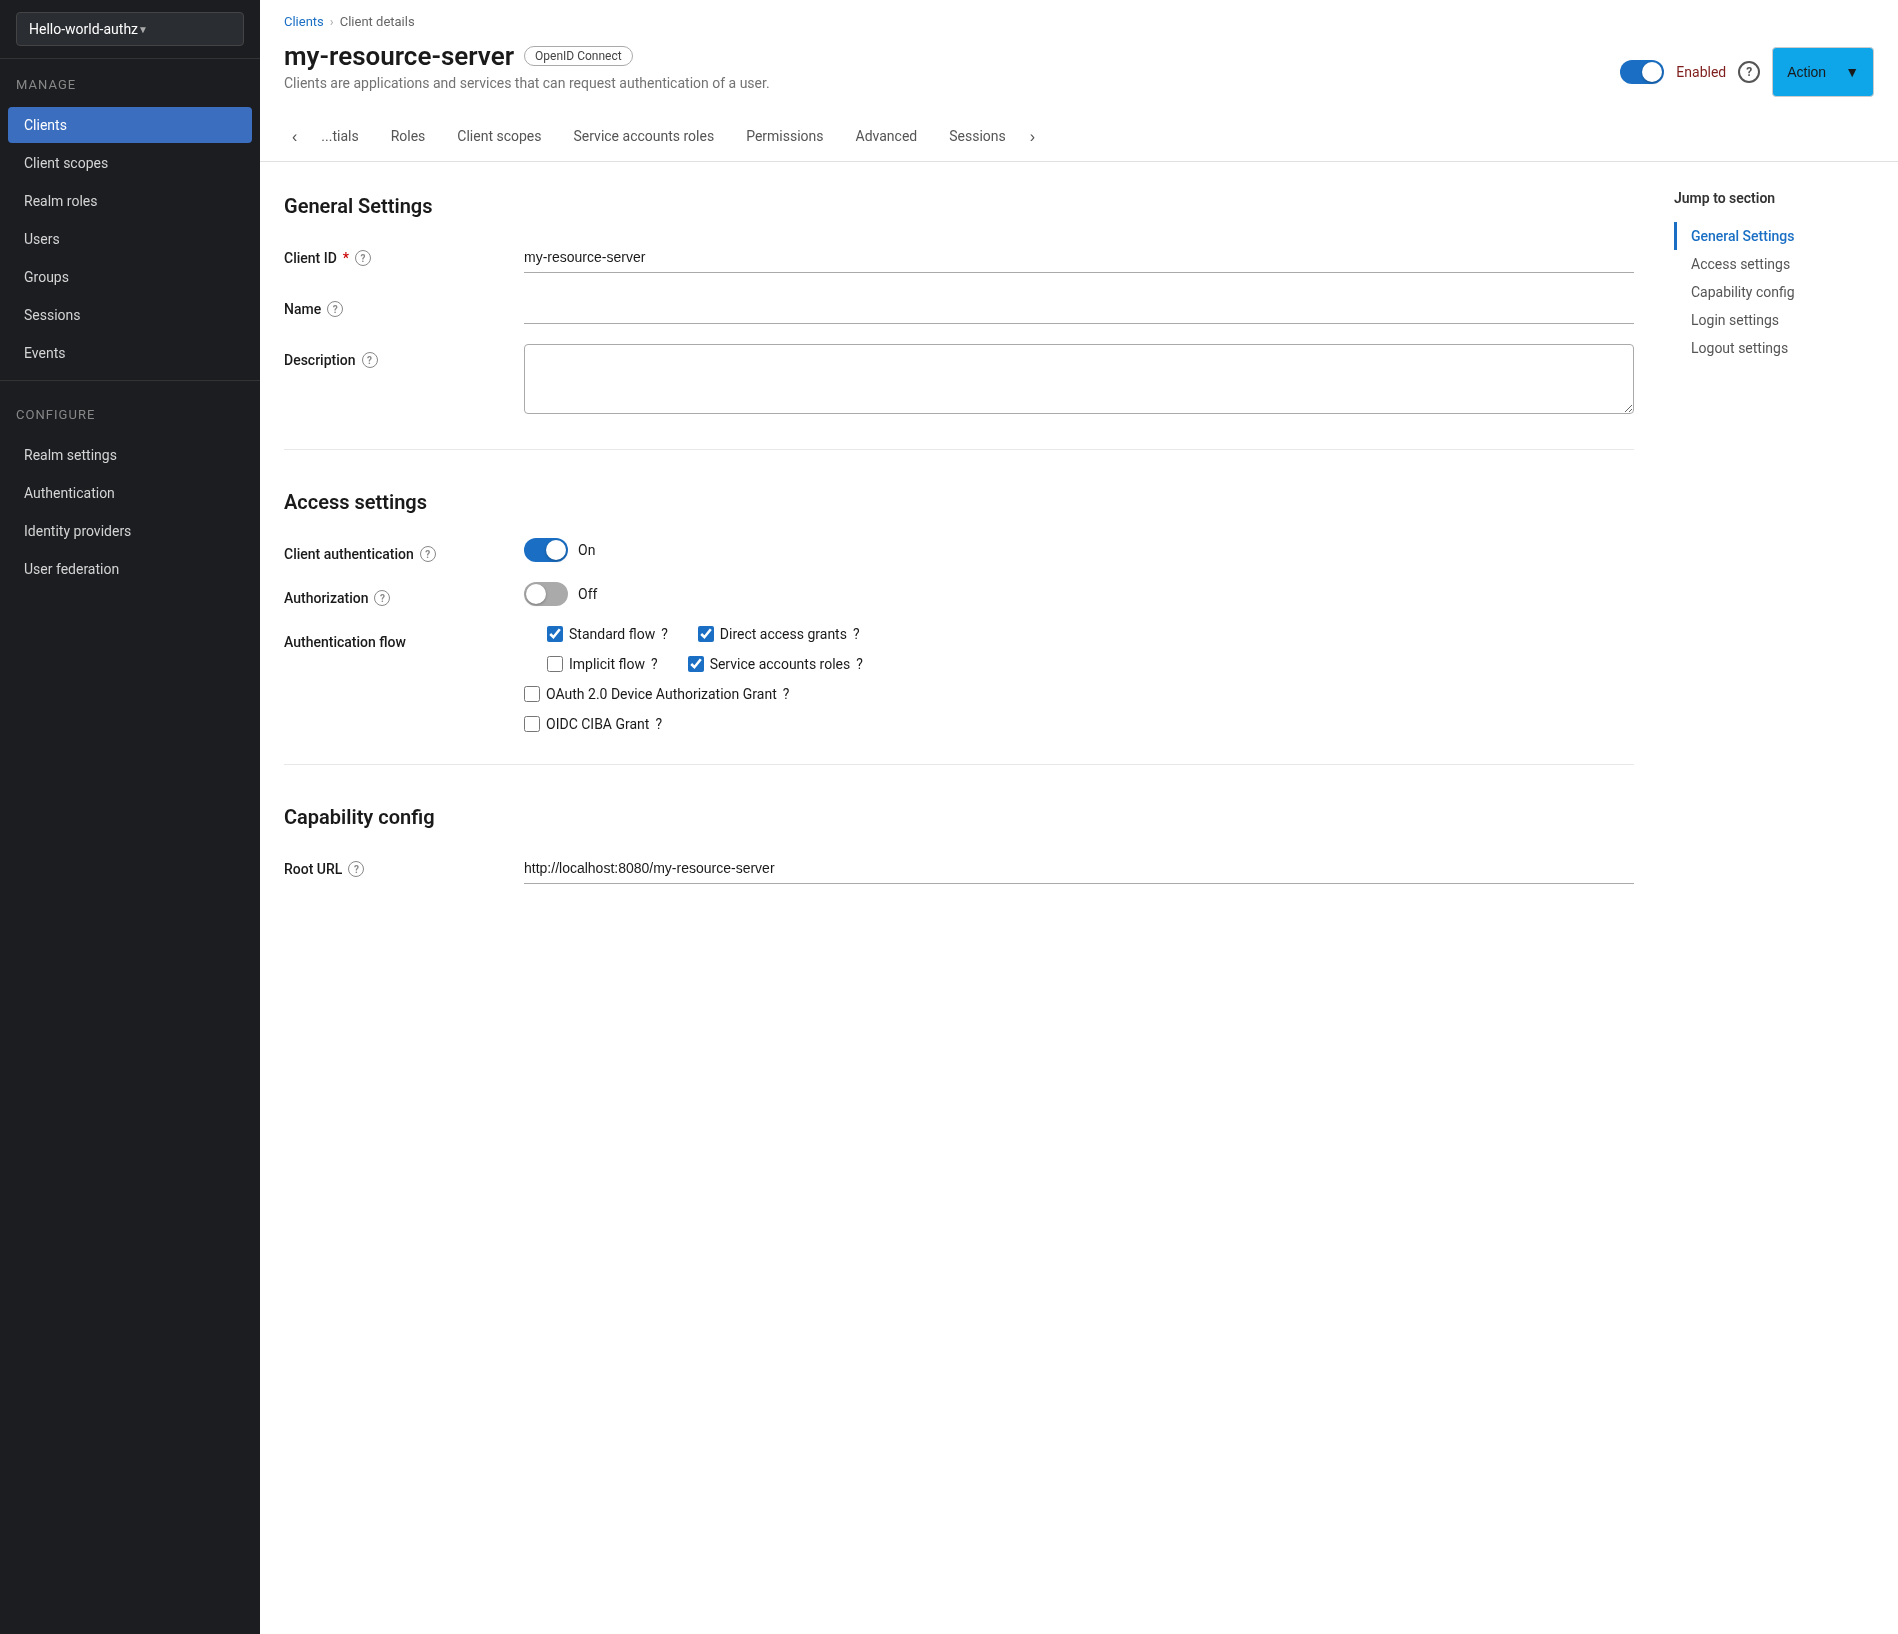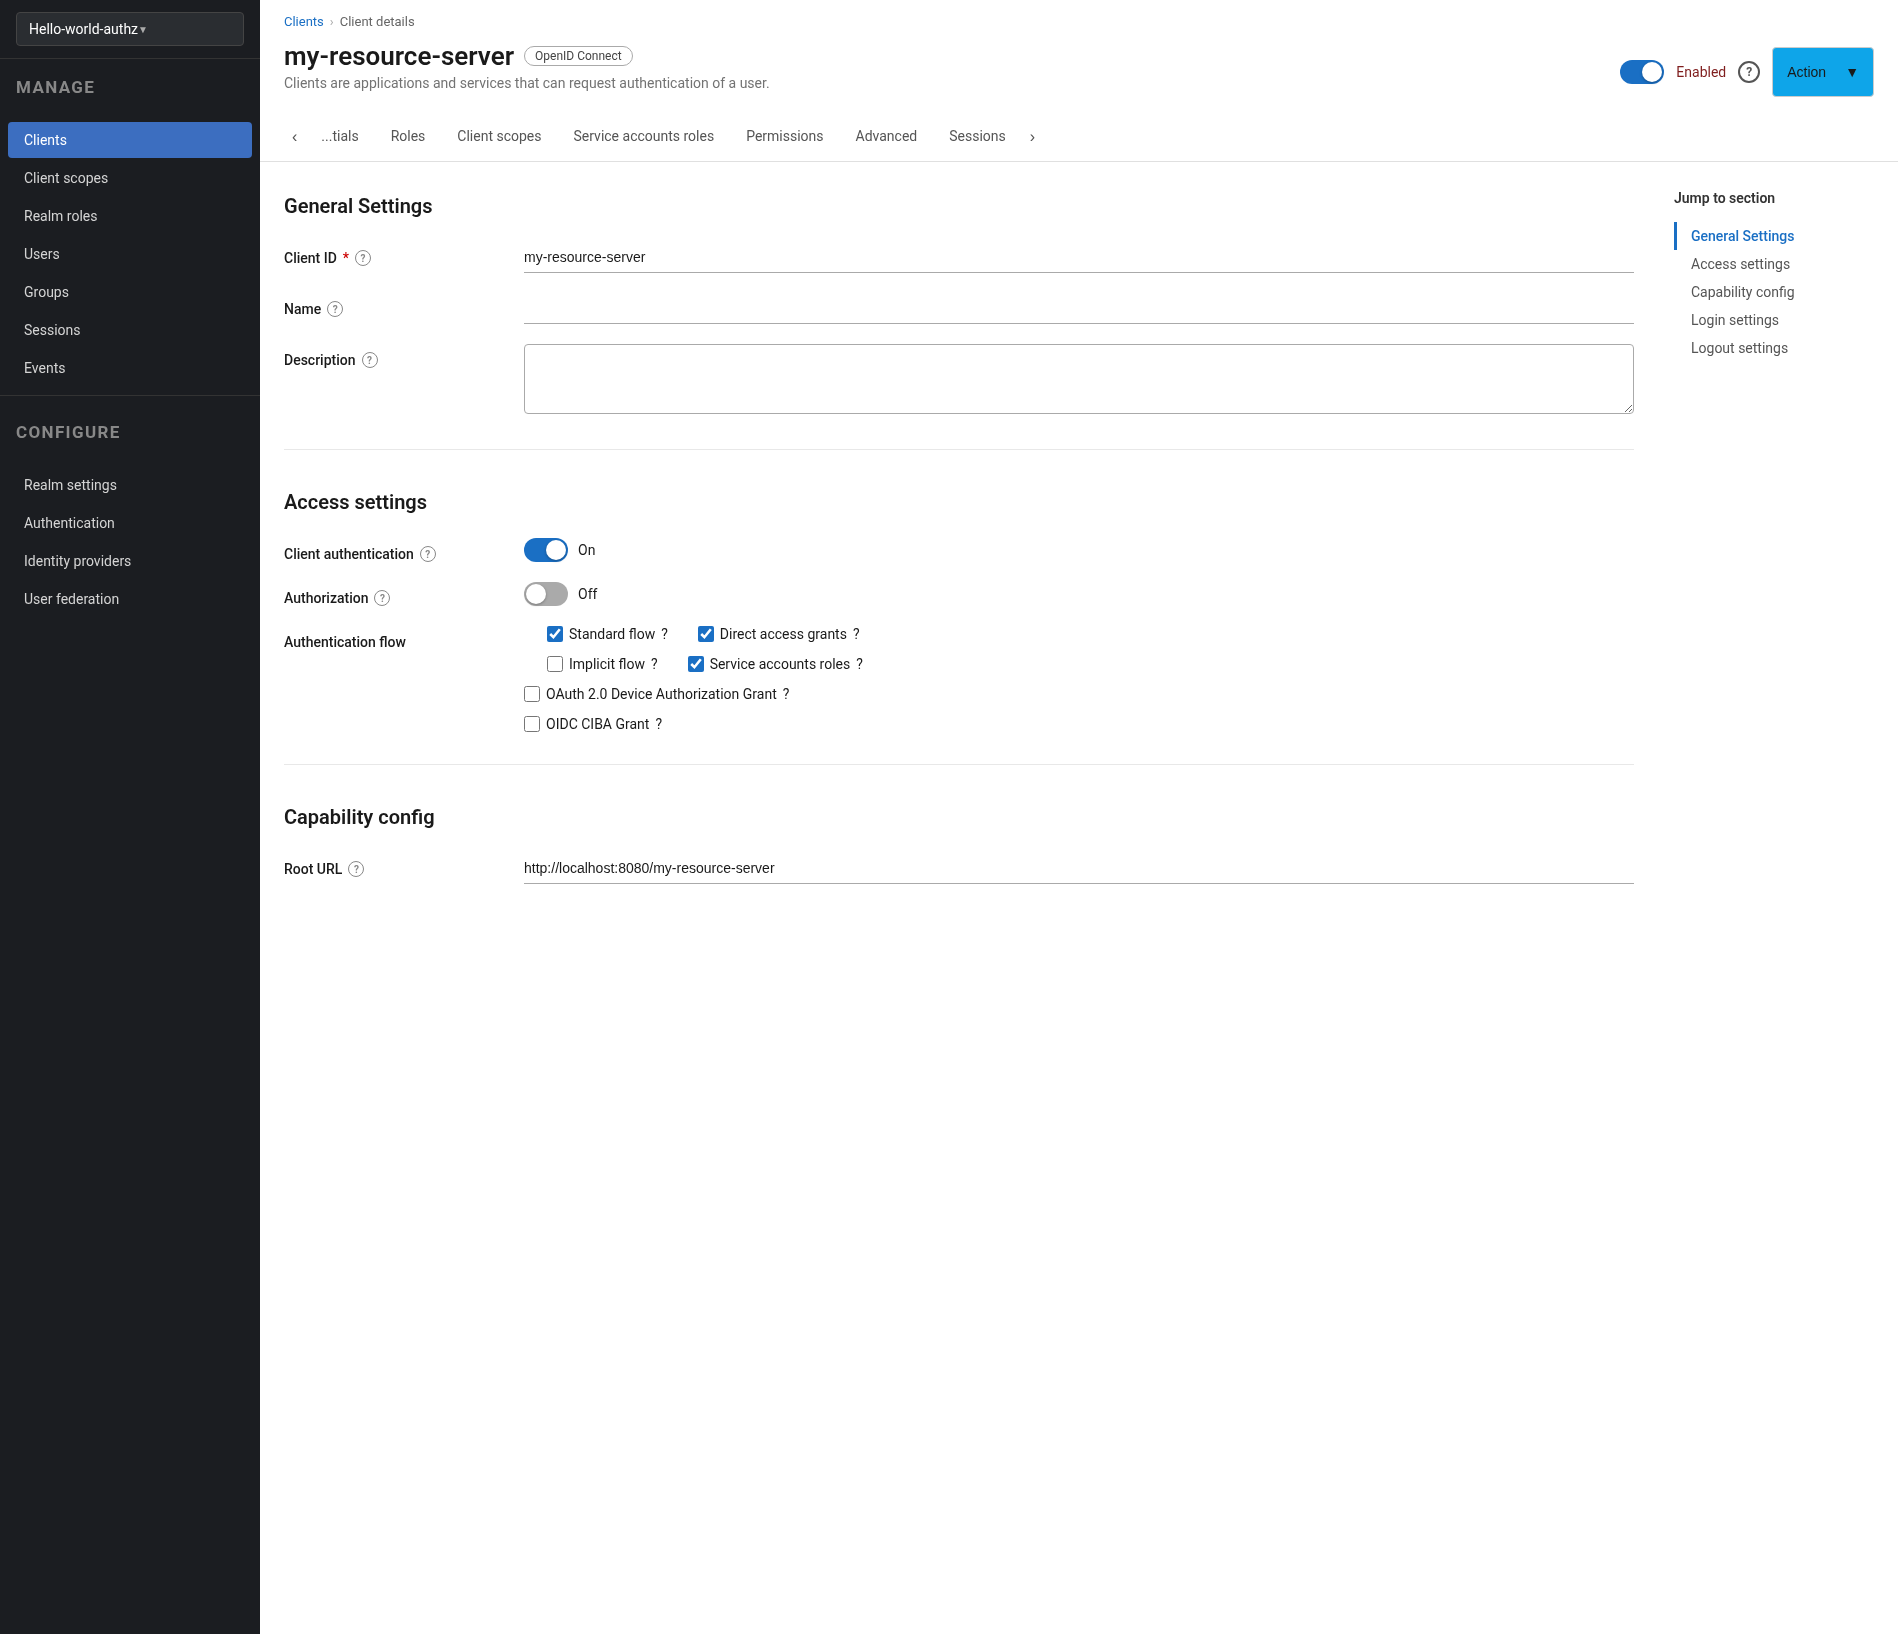--- a/index.html
+++ b/index.html
@@ -29,26 +29,26 @@
       border: 1px solid #444;
       border-radius: 4px;
       padding: 8px 12px;
       cursor: pointer;
       color: #fff;
       font-size: 14px;
     }
     .realm-selector .chevron { font-size: 10px; color: #aaa; }
 
     .sidebar-section-label {
-      font-size: 17px;
+      font-size: 13px;
       color: #888;
       text-transform: uppercase;
       letter-spacing: 0.08em;
-      padding: 18px 16px 24px;
-      font-weight: 700;
+      padding: 18px 16px 14px;
+      font-weight: 400;
     }
     .sidebar-item {
       padding: 10px 16px;
       cursor: pointer;
       color: #d4d4d4;
       font-size: 14px;
       border-radius: 4px;
       margin: 1px 8px;
     }
     .sidebar-item.active { background: #3c6ec0; color: #fff; }

